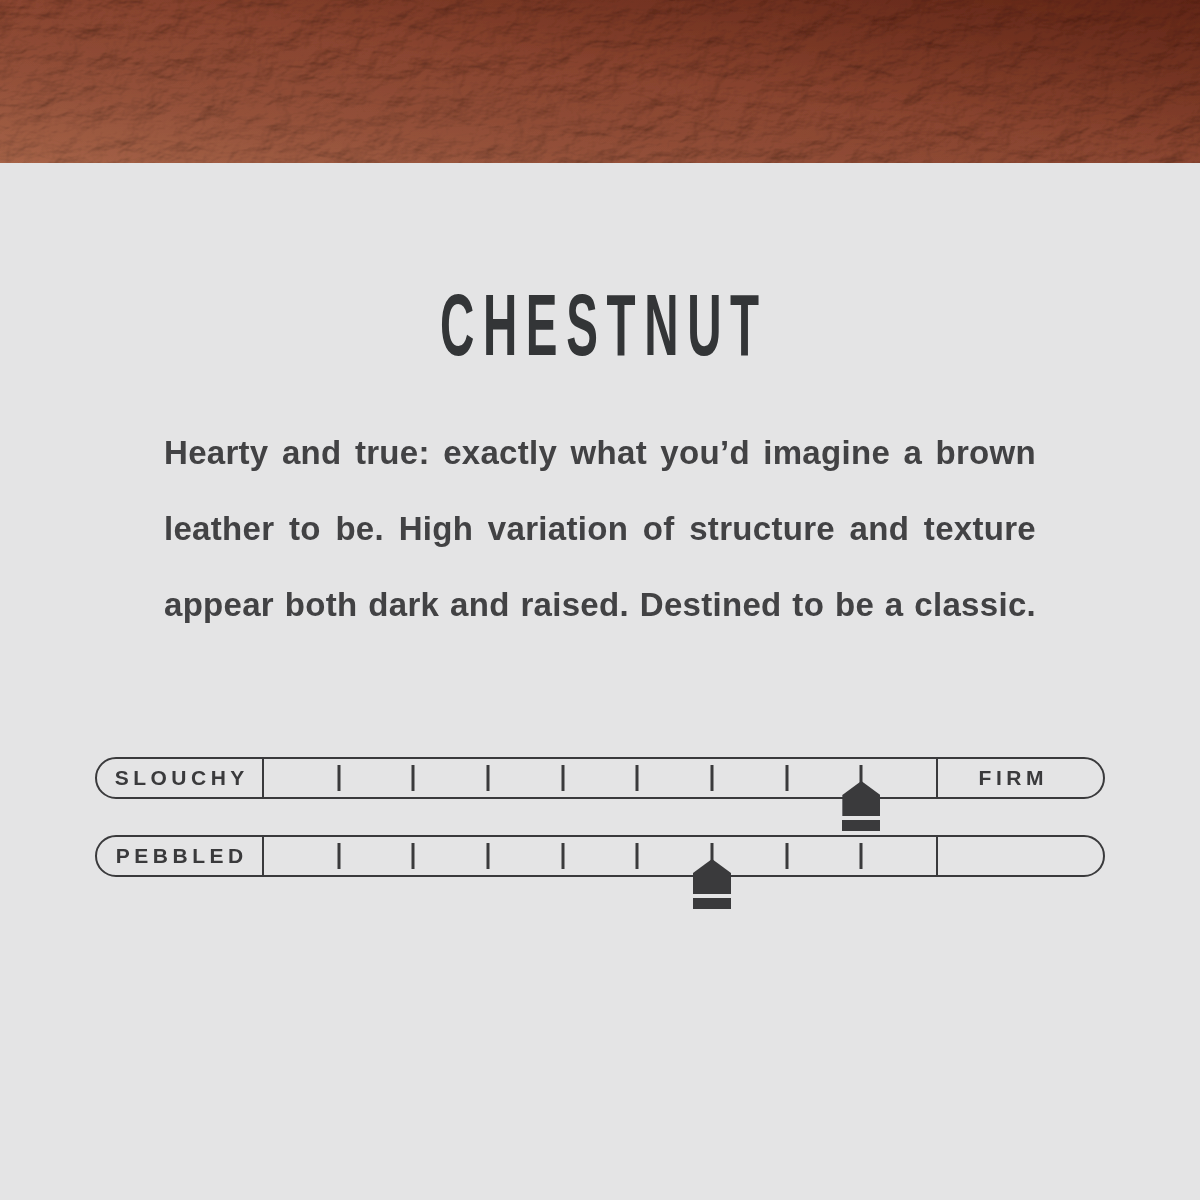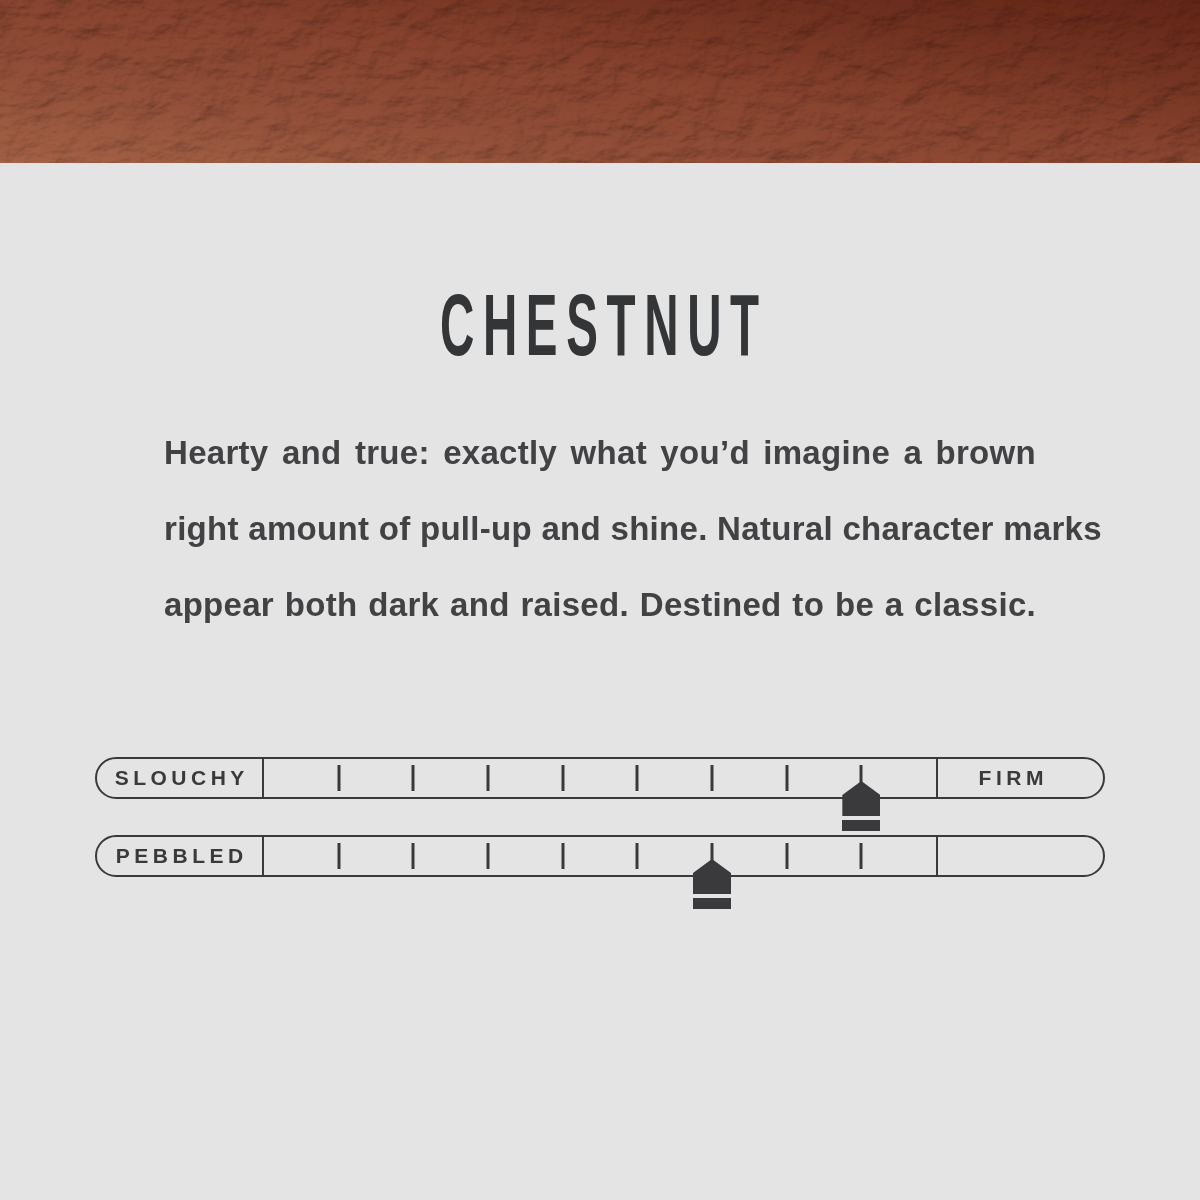--- a/index.html
+++ b/index.html
@@ -105,21 +105,21 @@
     <rect x="0" y="0" width="1200" height="163" fill="url(#leatherShade)"></rect>
   </svg>
 </div>
 
 <div class="title-row">
   <h1 class="title">CHESTNUT</h1>
 </div>
 
 <div class="description">
   <div class="line">Hearty and true: exactly what you’d imagine a brown</div>
-  <div class="line">right amount of pull-up and shine. Natural character marks</div>
+  <div class="line">leather to be. High variation of structure and texture</div>
   <div class="line">appear both dark and raised. Destined to be a classic.</div>
 </div>
 
 <div class="sliders">
 
   <div class="scale">
     <div class="scale-label left">SLOUCHY</div>
     <div class="scale-divider left"></div>
     <div class="ticks">
         <div class="tick" style="left: 11.1111%;"></div>

